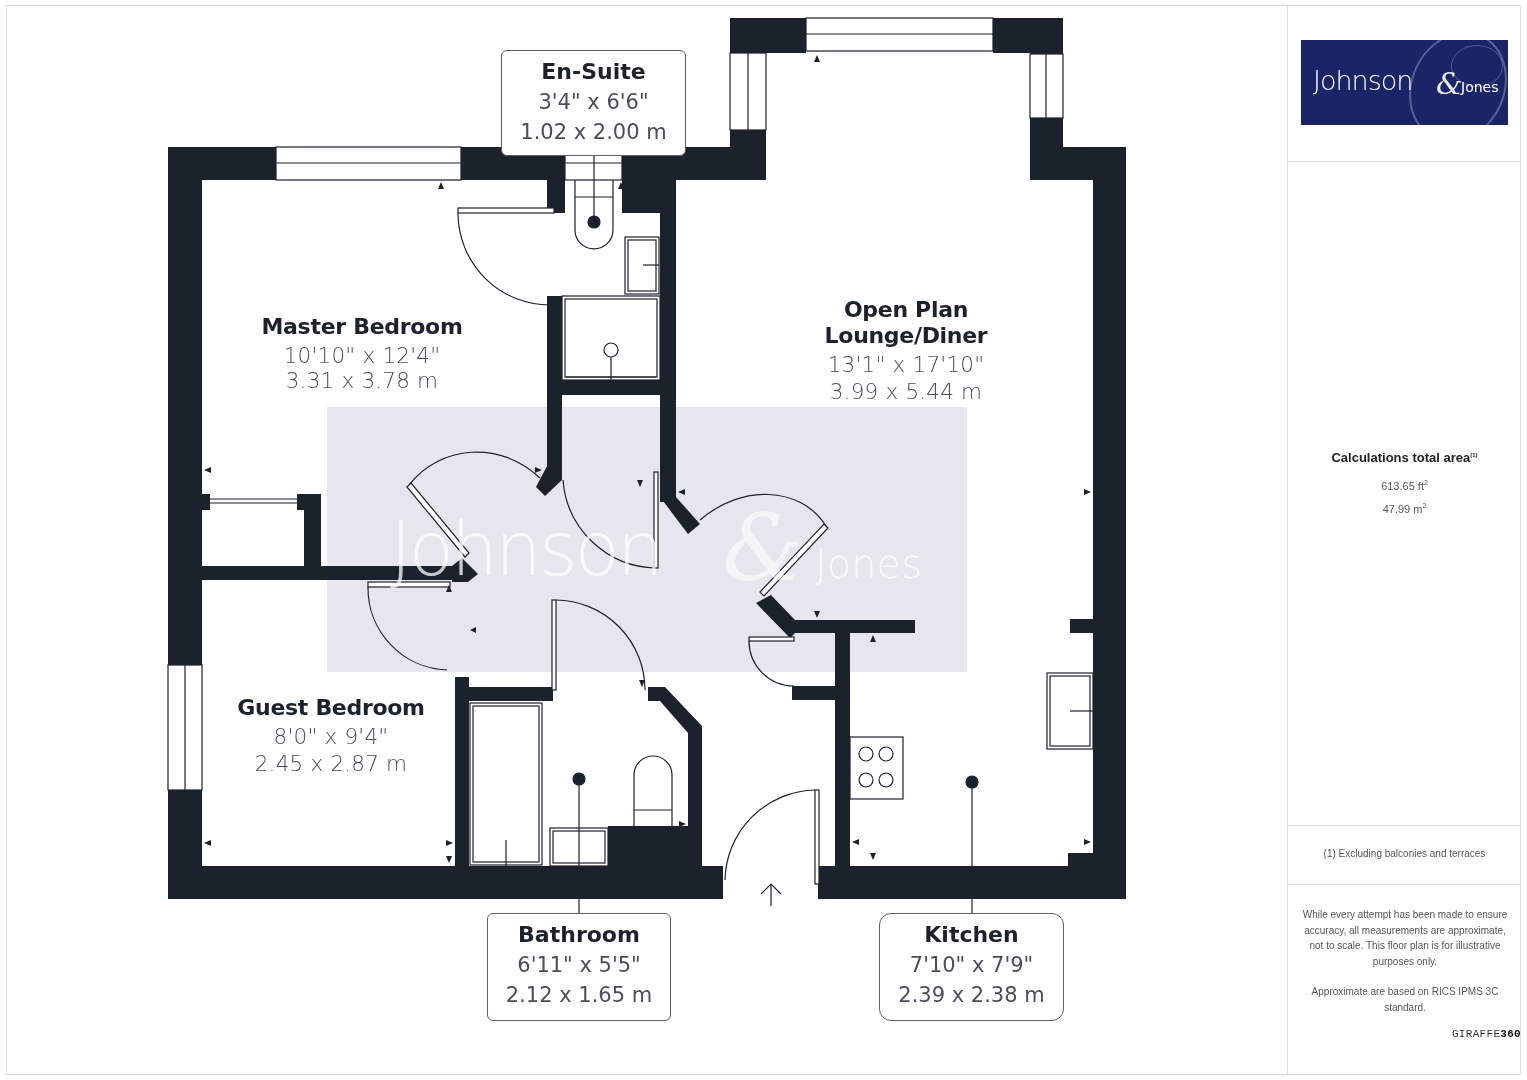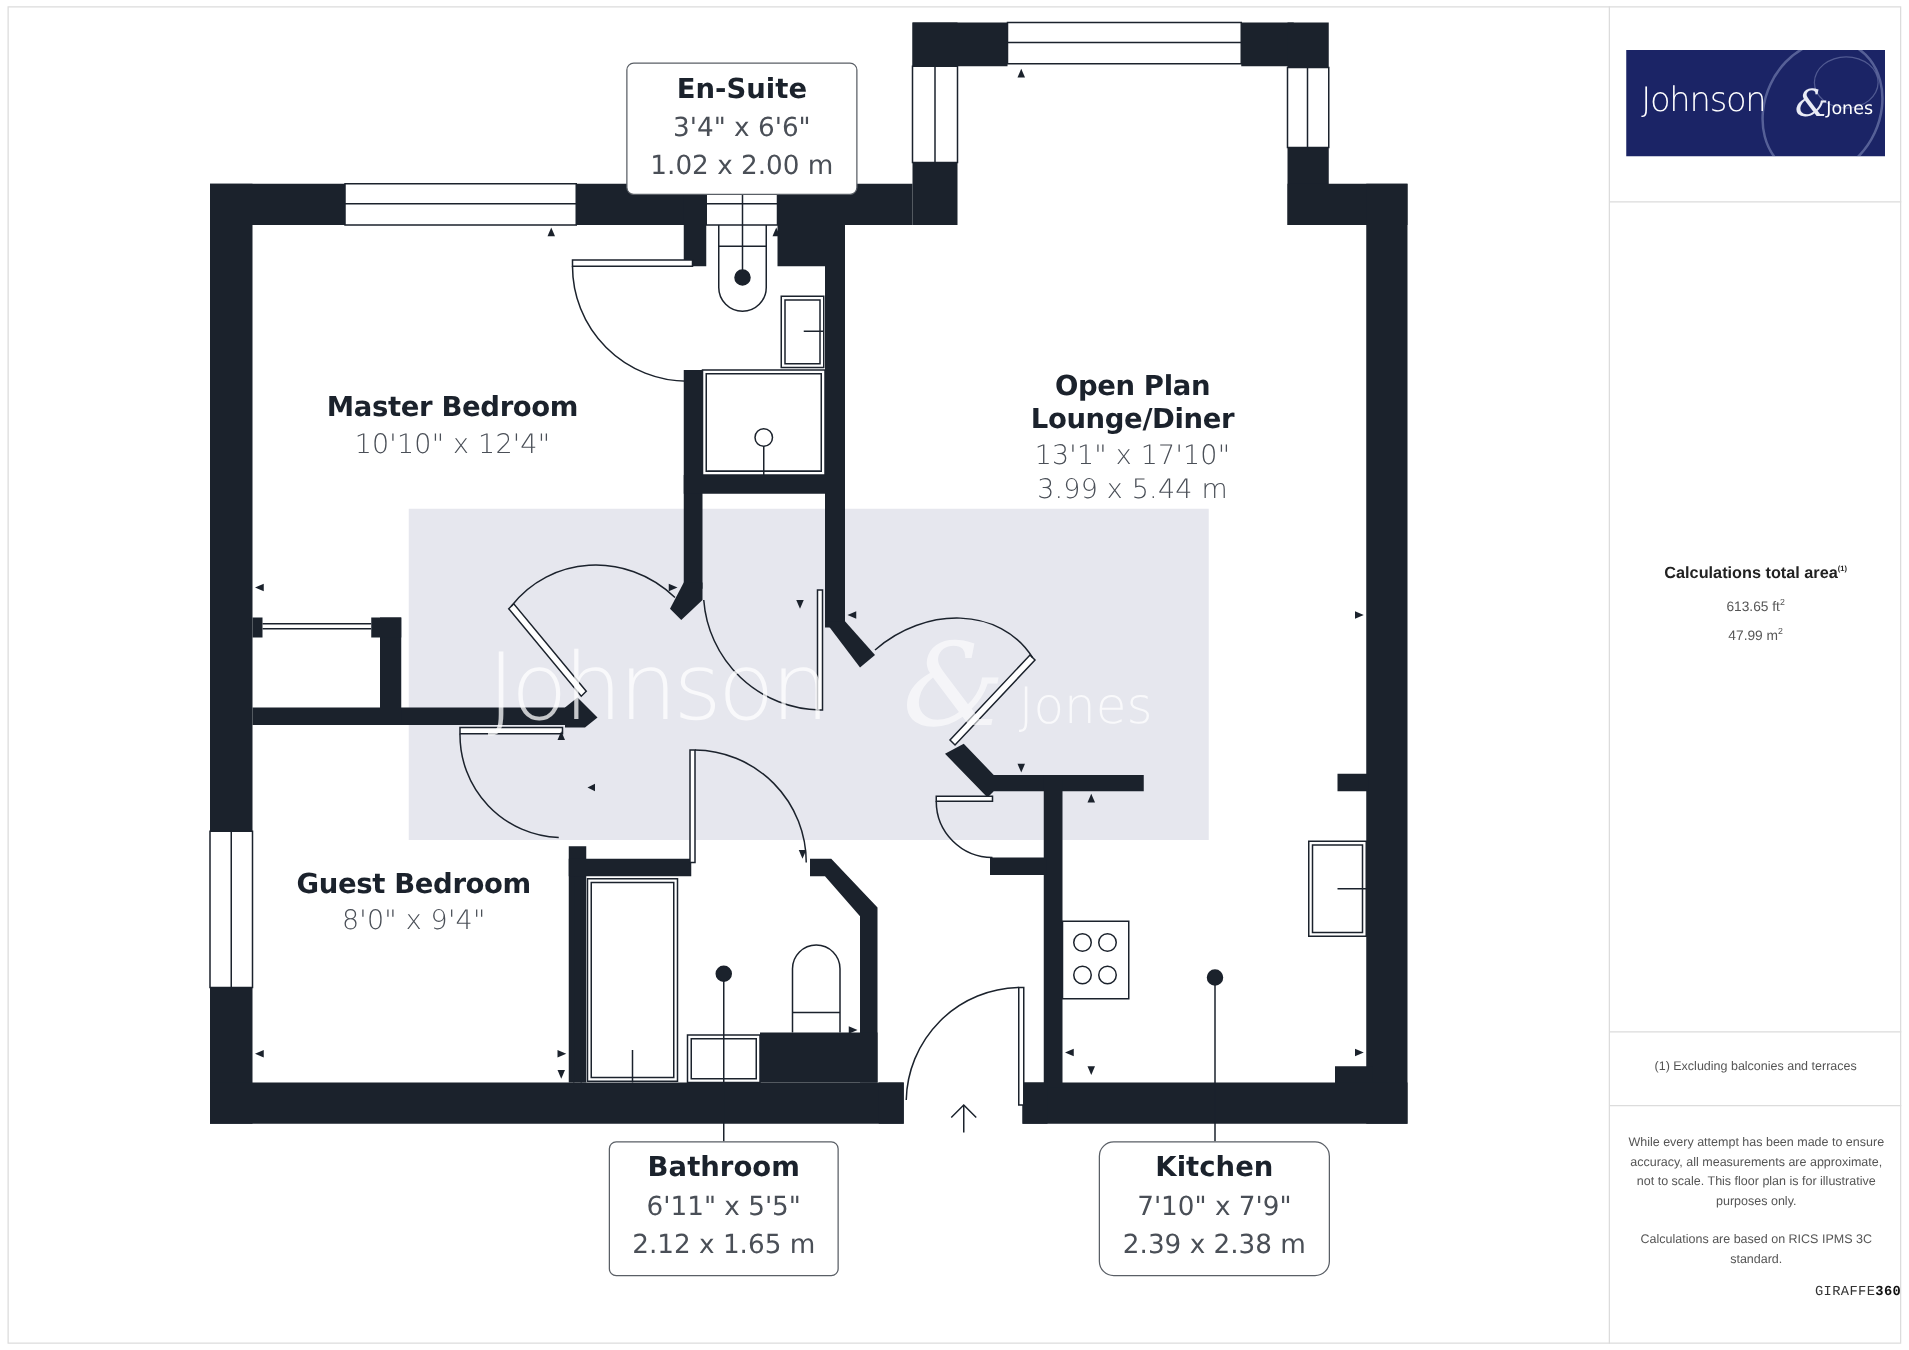--- a/index.html
+++ b/index.html
@@ -216,32 +216,34 @@
   <g>
     <text x="390" y="575" font-family="DejaVu Sans, sans-serif" font-size="74" font-weight="200" fill="#ffffff" fill-opacity="0.75" letter-spacing="-3">Johnson</text>
     <text x="722" y="580" font-family="DejaVu Serif, serif" font-style="italic" font-size="92" fill="#ffffff" fill-opacity="0.6">&amp;</text>
     <text x="815" y="578" font-family="DejaVu Sans, sans-serif" font-size="40" font-weight="200" fill="#ffffff" fill-opacity="0.75">Jones</text>
   </g>
 </svg>
 
 <div class="room-label" style="left:222px; top:314px; width:280px;">
   <div class="name">Master Bedroom</div>
   <div class="dim">10'10" x 12'4"</div>
+  <div class="dim" style="margin-top:-6px;">3.31 x 3.78 m</div>
 </div>
 
 <div class="room-label" style="left:776px; top:297px; width:260px;">
   <div class="name">Open Plan</div>
   <div class="name">Lounge/Diner</div>
   <div class="dim">13'1" x 17'10"</div>
   <div class="dim" style="margin-top:-4px;">3.99 x 5.44 m</div>
 </div>
 
 <div class="room-label" style="left:196px; top:695px; width:270px;">
   <div class="name">Guest Bedroom</div>
   <div class="dim">8'0" x 9'4"</div>
+  <div class="dim" style="margin-top:-4px;">2.45 x 2.87 m</div>
 </div>
 
 <div class="callout" style="left:501px; top:22px; width:185px; height:106px;margin-top:28px;">
   <div class="name">En-Suite</div>
   <div class="dim">3'4" x 6'6"</div>
   <div class="dim">1.02 x 2.00 m</div>
 </div>
 
 <div class="callout" style="left:487px; top:913px; width:184px; height:108px;">
   <div class="name">Bathroom</div>
@@ -273,17 +275,17 @@
       <div><span>47.99 m</span><sup>2</sup></div>
     </div>
   </div>
 
   <div class="note-box">
     <div class="note">(1) Excluding balconies and terraces</div>
   </div>
 
   <div class="disclaimer">
     <p>While every attempt has been made to ensure accuracy, all measurements are approximate, not to scale. This floor plan is for illustrative purposes only.</p>
-    <p>Calculations are based on RICS IPMS 3C standard.</p>
+    <p>Approximate are based on RICS IPMS 3C standard.</p>
   </div>
 
   <div class="giraffe"><span>GIRAFFE</span><b>360</b></div>
 </div>
 
 </body></html>

